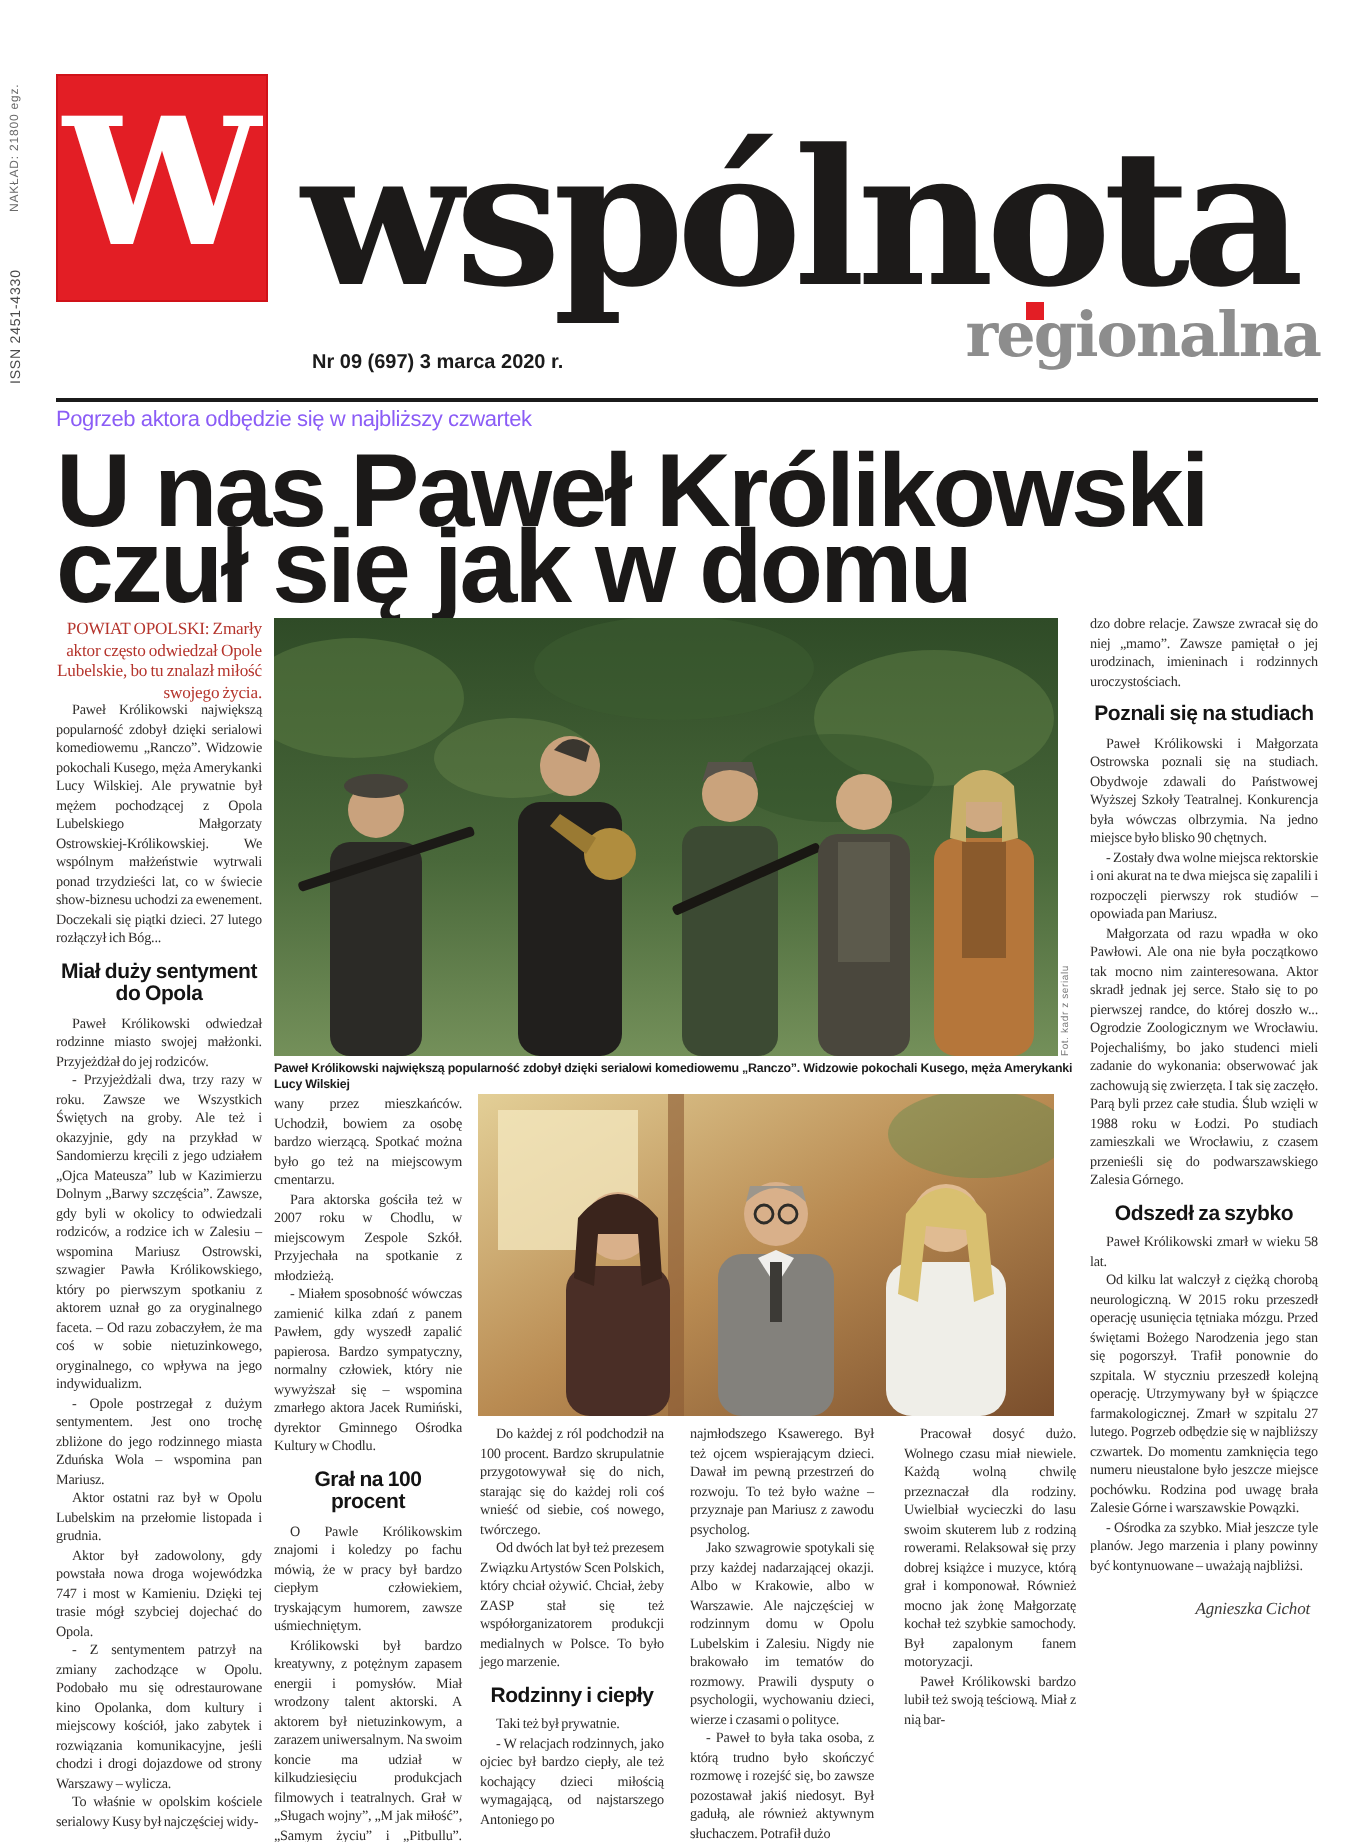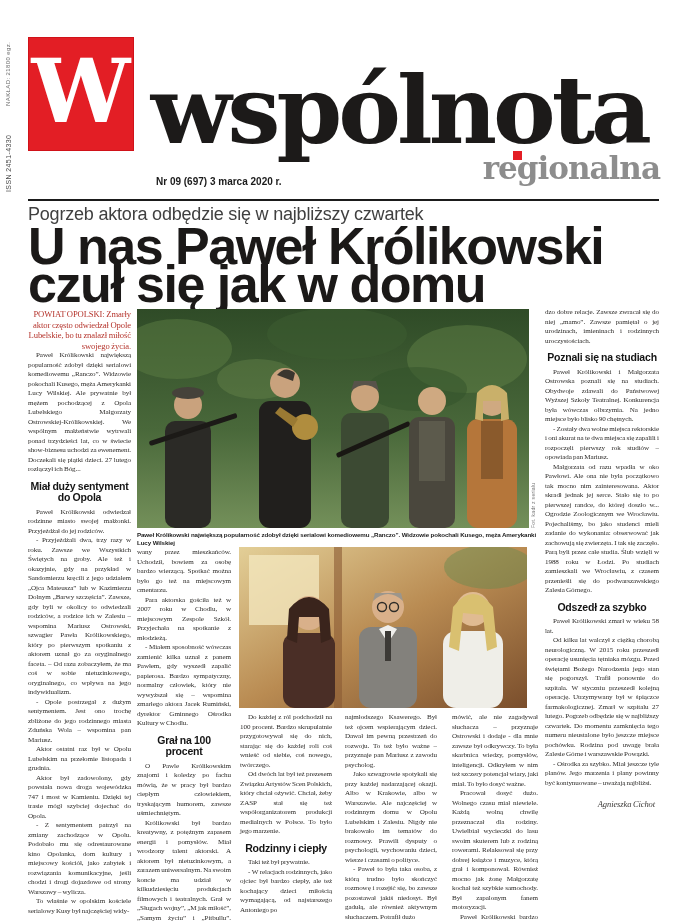--- a/index.html
+++ b/index.html
@@ -36,21 +36,21 @@
   }
   .i-dot{ position:absolute; left:513px; top:151px; width:9px; height:9px; background:#e31e25; }
   .issue-line{
     position:absolute; left:156px; top:176px;
     font-family:"Liberation Sans", sans-serif; font-weight:700; font-size:10px; color:#1b1b1b;
   }
   .mast-rule{ position:absolute; left:28px; top:199px; width:631px; height:2px; background:#1b1b1b; }
   
   .kicker{
     position:absolute; left:28px; top:204px; width:620px;
-    font-family:"Liberation Sans", sans-serif; font-size:18px; letter-spacing:-.2px; color:#404040;
+    font-family:"Liberation Sans", sans-serif; font-size:11px; letter-spacing:-.2px; color:#8b5cf6;
   }
   .headline{
     position:absolute; left:28px; top:227px; width:645px; margin:0;
     font-family:"Liberation Sans", sans-serif; font-weight:700; color:#1b1918;
     font-size:52px; line-height:38px; letter-spacing:-1.5px;
   }
   .headline span{display:block;}
   
   .col{ position:absolute; font-size:7.1px; line-height:9.5px; letter-spacing:-.1px; word-spacing:-.4px; }
   .col1{ left:28px;  top:309px; width:103px; }
@@ -211,39 +211,38 @@
       <p class="para">- Przyjeżdżali dwa, trzy razy w roku. Zawsze we Wszystkich Świętych na groby. Ale też i okazyjnie, gdy na przykład w Sandomierzu kręcili z jego udziałem „Ojca Mateusza” lub w Kazimierzu Dolnym „Barwy szczęścia”. Zawsze, gdy byli w okolicy to odwiedzali rodziców, a rodzice ich w Zalesiu – wspomina Mariusz Ostrowski, szwagier Pawła Królikowskiego, który po pierwszym spotkaniu z aktorem uznał go za oryginalnego faceta. – Od razu zobaczyłem, że ma coś w sobie nietuzinkowego, oryginalnego, co wpływa na jego indywidualizm.</p>
       <p class="para">- Opole postrzegał z dużym sentymentem. Jest ono trochę zbliżone do jego rodzinnego miasta Zduńska Wola – wspomina pan Mariusz.</p>
       <p class="para">Aktor ostatni raz był w Opolu Lubelskim na przełomie listopada i grudnia.</p>
       <p class="para">Aktor był zadowolony, gdy powstała nowa droga wojewódzka 747 i most w Kamieniu. Dzięki tej trasie mógł szybciej dojechać do Opola.</p>
       <p class="para">- Z sentymentem patrzył na zmiany zachodzące w Opolu. Podobało mu się odrestaurowane kino Opolanka, dom kultury i miejscowy kościół, jako zabytek i rozwiązania komunikacyjne, jeśli chodzi i drogi dojazdowe od strony Warszawy – wylicza.</p>
       <p class="para">To właśnie w opolskim kościele serialowy Kusy był najczęściej widy-</p>
     </div>
   <div class="col col2">
       <p class="para ni">wany przez mieszkańców. Uchodził, bowiem za osobę bardzo wierzącą. Spotkać można było go też na miejscowym cmentarzu.</p>
       <p class="para">Para aktorska gościła też w 2007 roku w Chodlu, w miejscowym Zespole Szkół. Przyjechała na spotkanie z młodzieżą.</p>
-      <p class="para">- Miałem sposobność wówczas zamienić kilka uznał z panem Pawłem, gdy wyszedł zapalić papierosa. Bardzo sympatyczny, normalny człowiek, który nie wywyższał się – wspomina zmarłego aktora Jacek Rumiński, dyrektor Gminnego Ośrodka Kultury w Chodlu.</p>
+      <p class="para">- Miałem sposobność wówczas zamienić kilka zdań z panem Pawłem, gdy wyszedł zapalić papierosa. Bardzo sympatyczny, normalny człowiek, który nie wywyższał się – wspomina zmarłego aktora Jacek Rumiński, dyrektor Gminnego Ośrodka Kultury w Chodlu.</p>
       <h3 class="subhead">Grał na 100 procent</h3>
       <p class="para">O Pawle Królikowskim znajomi i koledzy po fachu mówią, że w pracy był bardzo ciepłym człowiekiem, tryskającym humorem, zawsze uśmiechniętym.</p>
       <p class="para">Królikowski był bardzo kreatywny, z potężnym zapasem energii i pomysłów. Miał wrodzony talent aktorski. A aktorem był nietuzinkowym, a zarazem uniwersalnym. Na swoim koncie ma udział w kilkudziesięciu produkcjach filmowych i teatralnych. Grał w „Sługach wojny”, „M jak miłość”, „Samym życiu” i „Pitbullu”. Potrafił zagrać każdą rolę, narkomana i ordynatora szpitala psychiatrycznego.</p>
     </div>
   <div class="col col3">
       <p class="para">Do każdej z ról podchodził na 100 procent. Bardzo skrupulatnie przygotowywał się do nich, starając się do każdej roli coś wnieść od siebie, coś nowego, twórczego.</p>
       <p class="para">Od dwóch lat był też prezesem Związku Artystów Scen Polskich, który chciał ożywić. Chciał, żeby ZASP stał się też współorganizatorem produkcji medialnych w Polsce. To było jego marzenie.</p>
       <h3 class="subhead">Rodzinny i ciepły</h3>
       <p class="para">Taki też był prywatnie.</p>
       <p class="para">- W relacjach rodzinnych, jako ojciec był bardzo ciepły, ale też kochający dzieci miłością wymagającą, od najstarszego Antoniego po</p>
     </div>
   <div class="col col4">
       <p class="para ni">najmłodszego Ksawerego. Był też ojcem wspierającym dzieci. Dawał im pewną przestrzeń do rozwoju. To też było ważne – przyznaje pan Mariusz z zawodu psycholog.</p>
       <p class="para">Jako szwagrowie spotykali się przy każdej nadarzającej okazji. Albo w Krakowie, albo w Warszawie. Ale najczęściej w rodzinnym domu w Opolu Lubelskim i Zalesiu. Nigdy nie brakowało im tematów do rozmowy. Prawili dysputy o psychologii, wychowaniu dzieci, wierze i czasami o polityce.</p>
       <p class="para">- Paweł to była taka osoba, z którą trudno było skończyć rozmowę i rozejść się, bo zawsze pozostawał jakiś niedosyt. Był gadułą, ale również aktywnym słuchaczem. Potrafił dużo</p>
     </div>
   <div class="col col5">
-      <p class="para ni">mówić, ale nie zagadywał słuchacza – przyznaje Ostrowski i dodaje - dla mnie zawsze był odkrywczy. To była skarbnica wiedzy, pomysłów, inteligencji. Odkryłem w nim też szczery potencjał wiary, jaki miał. To było dosyć ważne.</p>
       <p class="para">Pracował dosyć dużo. Wolnego czasu miał niewiele. Każdą wolną chwilę przeznaczał dla rodziny. Uwielbiał wycieczki do lasu swoim skuterem lub z rodziną rowerami. Relaksował się przy dobrej książce i muzyce, którą grał i komponował. Również mocno jak żonę Małgorzatę kochał też szybkie samochody. Był zapalonym fanem motoryzacji.</p>
       <p class="para">Paweł Królikowski bardzo lubił też swoją teściową. Miał z nią bar-</p>
     </div>
   <div class="col colR">
       <p class="para ni">dzo dobre relacje. Zawsze zwracał się do niej „mamo”. Zawsze pamiętał o jej urodzinach, imieninach i rodzinnych uroczystościach.</p>
       <h3 class="subhead">Poznali się na studiach</h3>
       <p class="para">Paweł Królikowski i Małgorzata Ostrowska poznali się na studiach. Obydwoje zdawali do Państwowej Wyższej Szkoły Teatralnej. Konkurencja była wówczas olbrzymia. Na jedno miejsce było blisko 90 chętnych.</p>
       <p class="para">- Zostały dwa wolne miejsca rektorskie i oni akurat na te dwa miejsca się zapalili i rozpoczęli pierwszy rok studiów – opowiada pan Mariusz.</p>
       <p class="para">Małgorzata od razu wpadła w oko Pawłowi. Ale ona nie była początkowo tak mocno nim zainteresowana. Aktor skradł jednak jej serce. Stało się to po pierwszej randce, do której doszło w... Ogrodzie Zoologicznym we Wrocławiu. Pojechaliśmy, bo jako studenci mieli zadanie do wykonania: obserwować jak zachowują się zwierzęta. I tak się zaczęło. Parą byli przez całe studia. Ślub wzięli w 1988 roku w Łodzi. Po studiach zamieszkali we Wrocławiu, z czasem przenieśli się do podwarszawskiego Zalesia Górnego.</p>
       <h3 class="subhead">Odszedł za szybko</h3>

